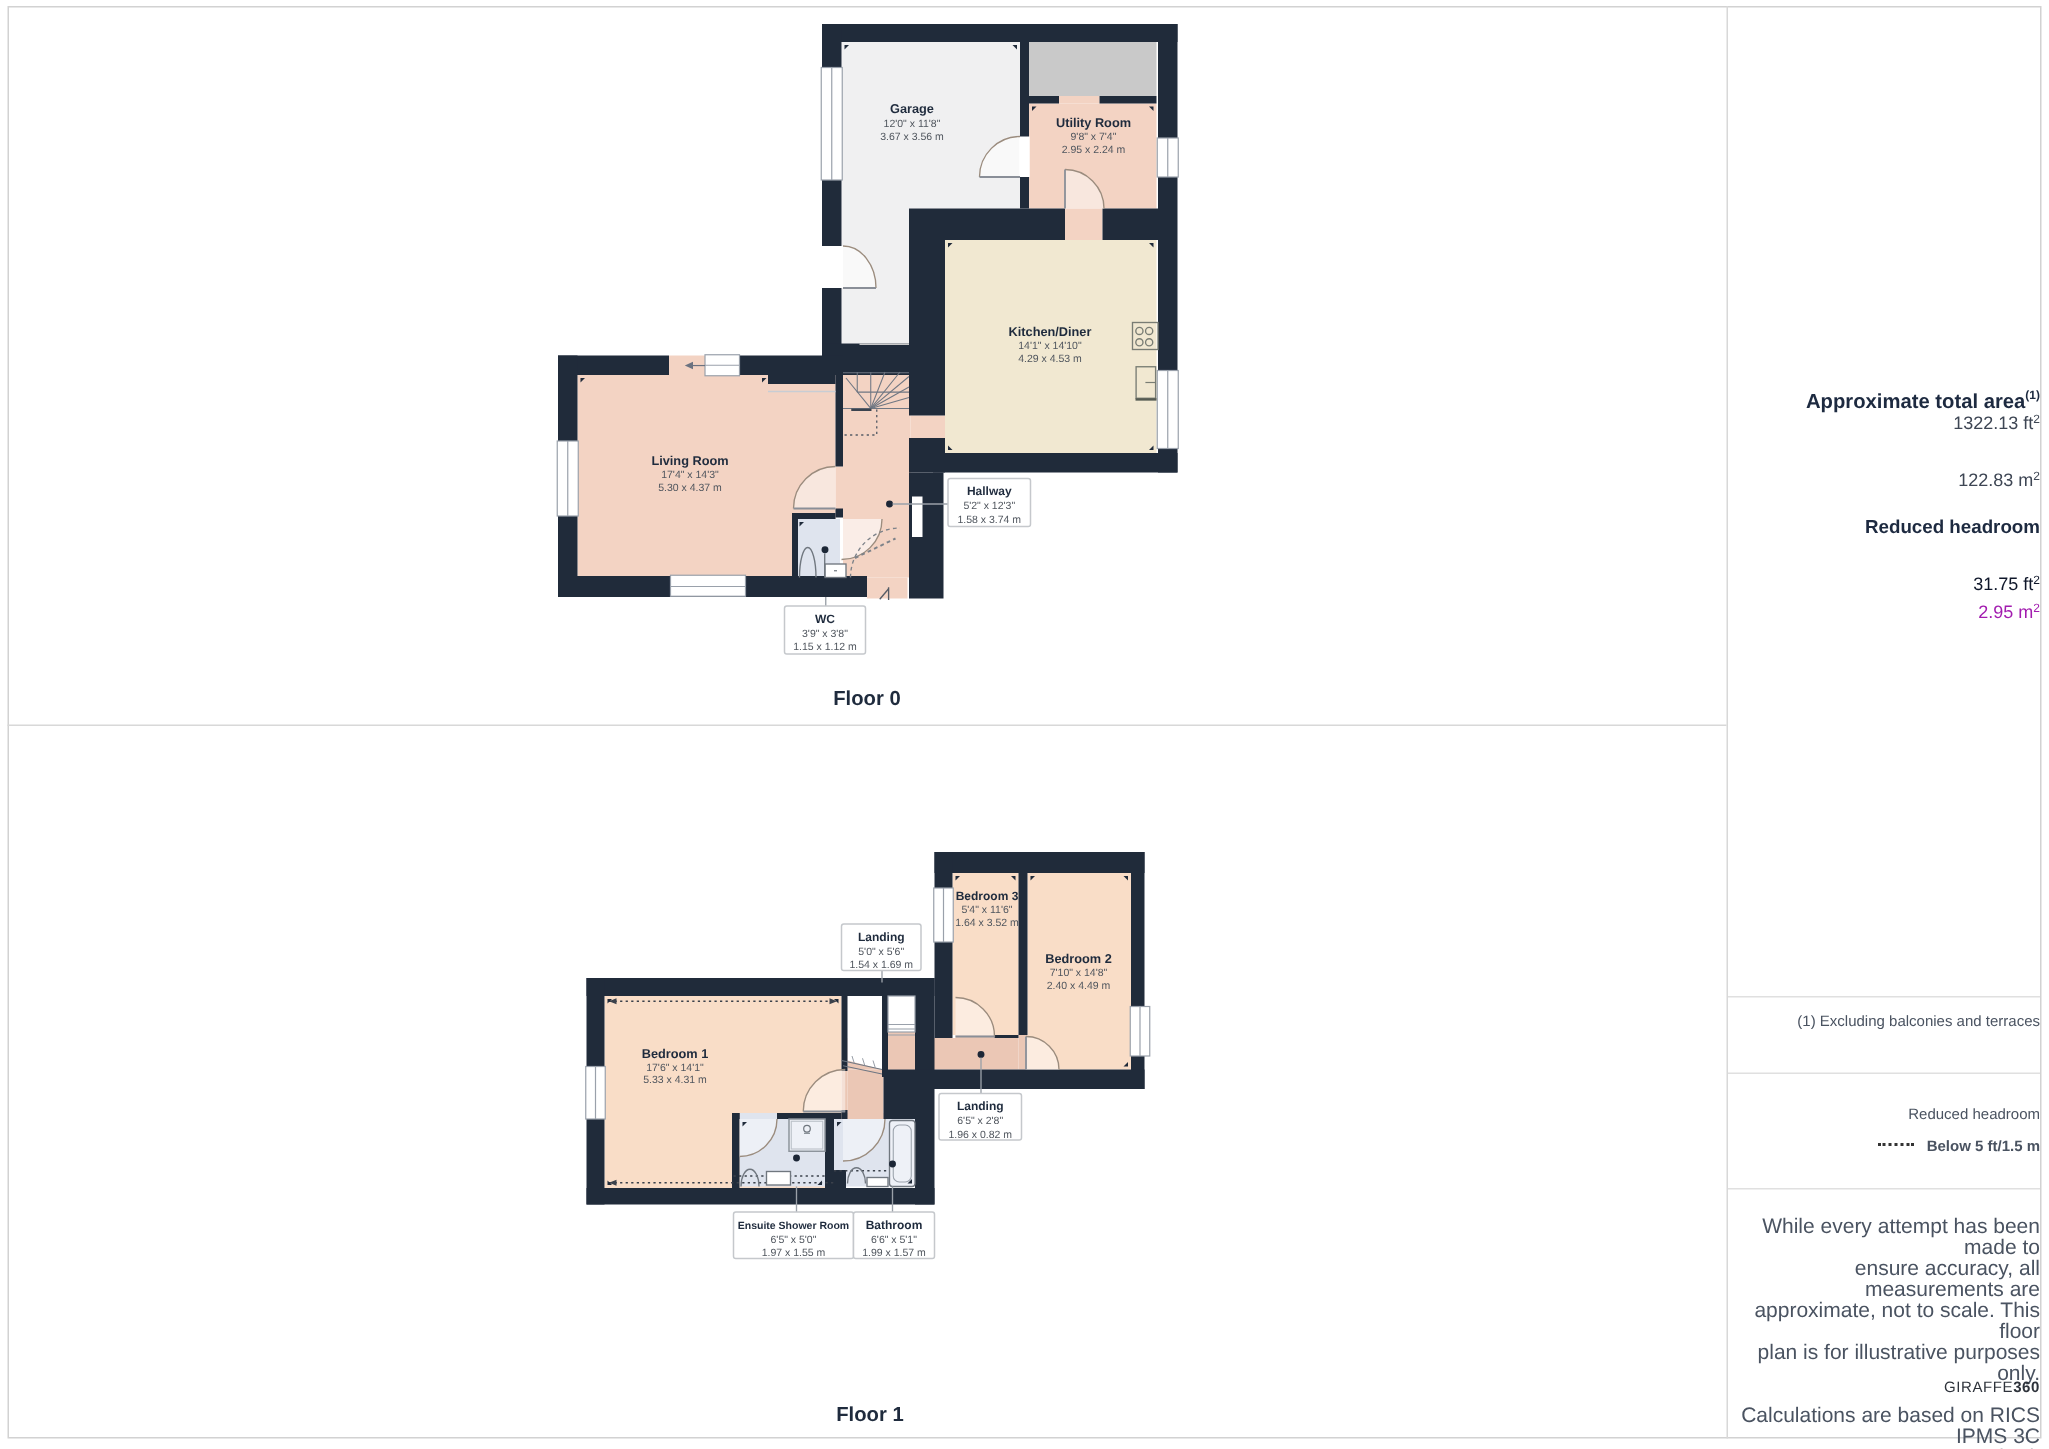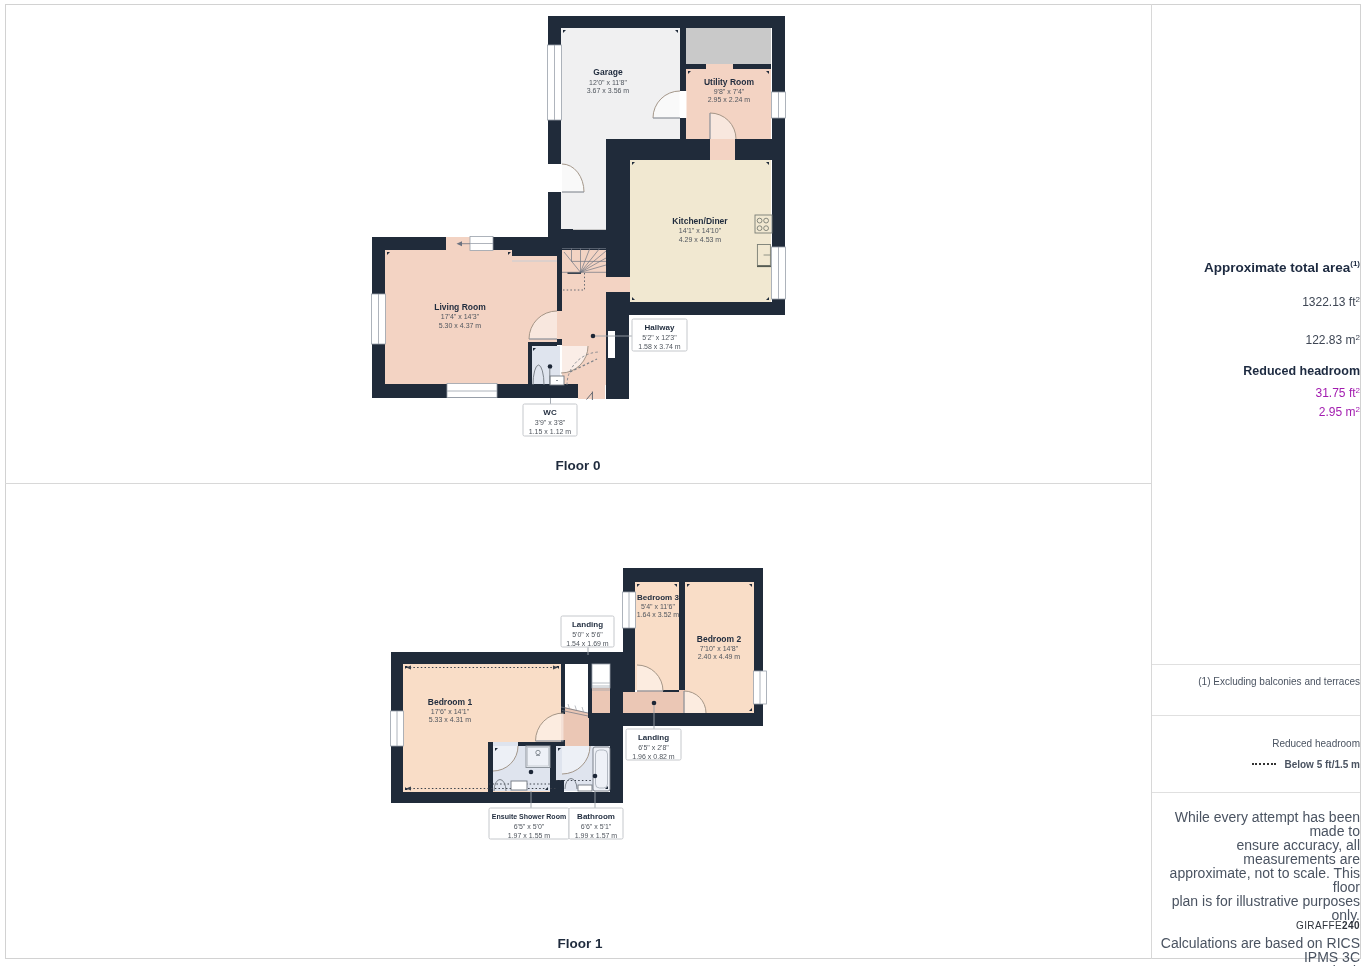--- a/index.html
+++ b/index.html
@@ -516,33 +516,33 @@
 <path d="M608,789 v-3 l-3,3 z"></path>
 </g>
 
 <text x="580" y="947.5" text-anchor="middle" font-size="13.5" font-weight="bold" fill="#1f2b3d">Floor 1</text>
 </g>
 
 </svg>
 
 <div class="sb" style="top:259px;">
   <div style="font-weight:bold;font-size:13.5px;color:#1d2a40;">Approximate total area<span style="font-size:8px;vertical-align:6px;">(1)</span></div>
-  <div style="font-size:12px;margin-top:20px;color:#3e4654;">1322.13 ft<span style="font-size:8px;vertical-align:4px;">2</span></div>
+  <div style="font-size:12px;margin-top:0;color:#3e4654;">1322.13 ft<span style="font-size:8px;vertical-align:4px;">2</span></div>
   <div style="font-size:12px;margin-top:24px;color:#3e4654;">122.83 m<span style="font-size:8px;vertical-align:4px;">2</span></div>
   <div style="font-weight:bold;font-size:12.5px;margin-top:17px;color:#1d2a40;">Reduced headroom</div>
-  <div style="font-size:12px;margin-top:8px;color:#a21caf;">31.75 ft<span style="font-size:8px;vertical-align:4px;">2</span></div>
+  <div style="font-size:12px;margin-top:24px;color:#0f172a;">31.75 ft<span style="font-size:8px;vertical-align:4px;">2</span></div>
   <div style="font-size:12px;margin-top:5px;color:#a21caf;">2.95 m<span style="font-size:8px;vertical-align:4px;">2</span></div>
 </div>
 
 <div class="sep" style="top:664px;"></div>
 
 <div class="sb" style="top:676px;font-size:10px;">(1) Excluding balconies and terraces</div>
 
 <div class="sep" style="top:715px;"></div>
 
 <div class="sb" style="top:738px;font-size:10px;">Reduced headroom</div>
 <div class="sb" style="top:759px;font-size:10px;font-weight:bold;"><span style="display:inline-block;width:24px;border-top:2px dotted #333;vertical-align:3px;margin-right:8px;"></span>Below 5 ft/1.5 m</div>
 
 <div class="sep" style="top:792px;"></div>
 
 <div class="sb" style="top:810px;font-size:14px;line-height:14px;color:#4a5361;">While every attempt has been made to<br>ensure accuracy, all measurements are<br>approximate, not to scale. This floor<br>plan is for illustrative purposes only.<br><br style="line-height:13px;">Calculations are based on RICS IPMS 3C<br>standard.</div>
 
-<div class="sb" style="top:920px;font-size:10px;letter-spacing:0.4px;color:#2e333b;">GIRAFFE<b>240</b></div>
+<div class="sb" style="top:920px;font-size:10px;letter-spacing:0.4px;color:#2e333b;">GIRAFFE<b>360</b></div>
 
 </body></html>

